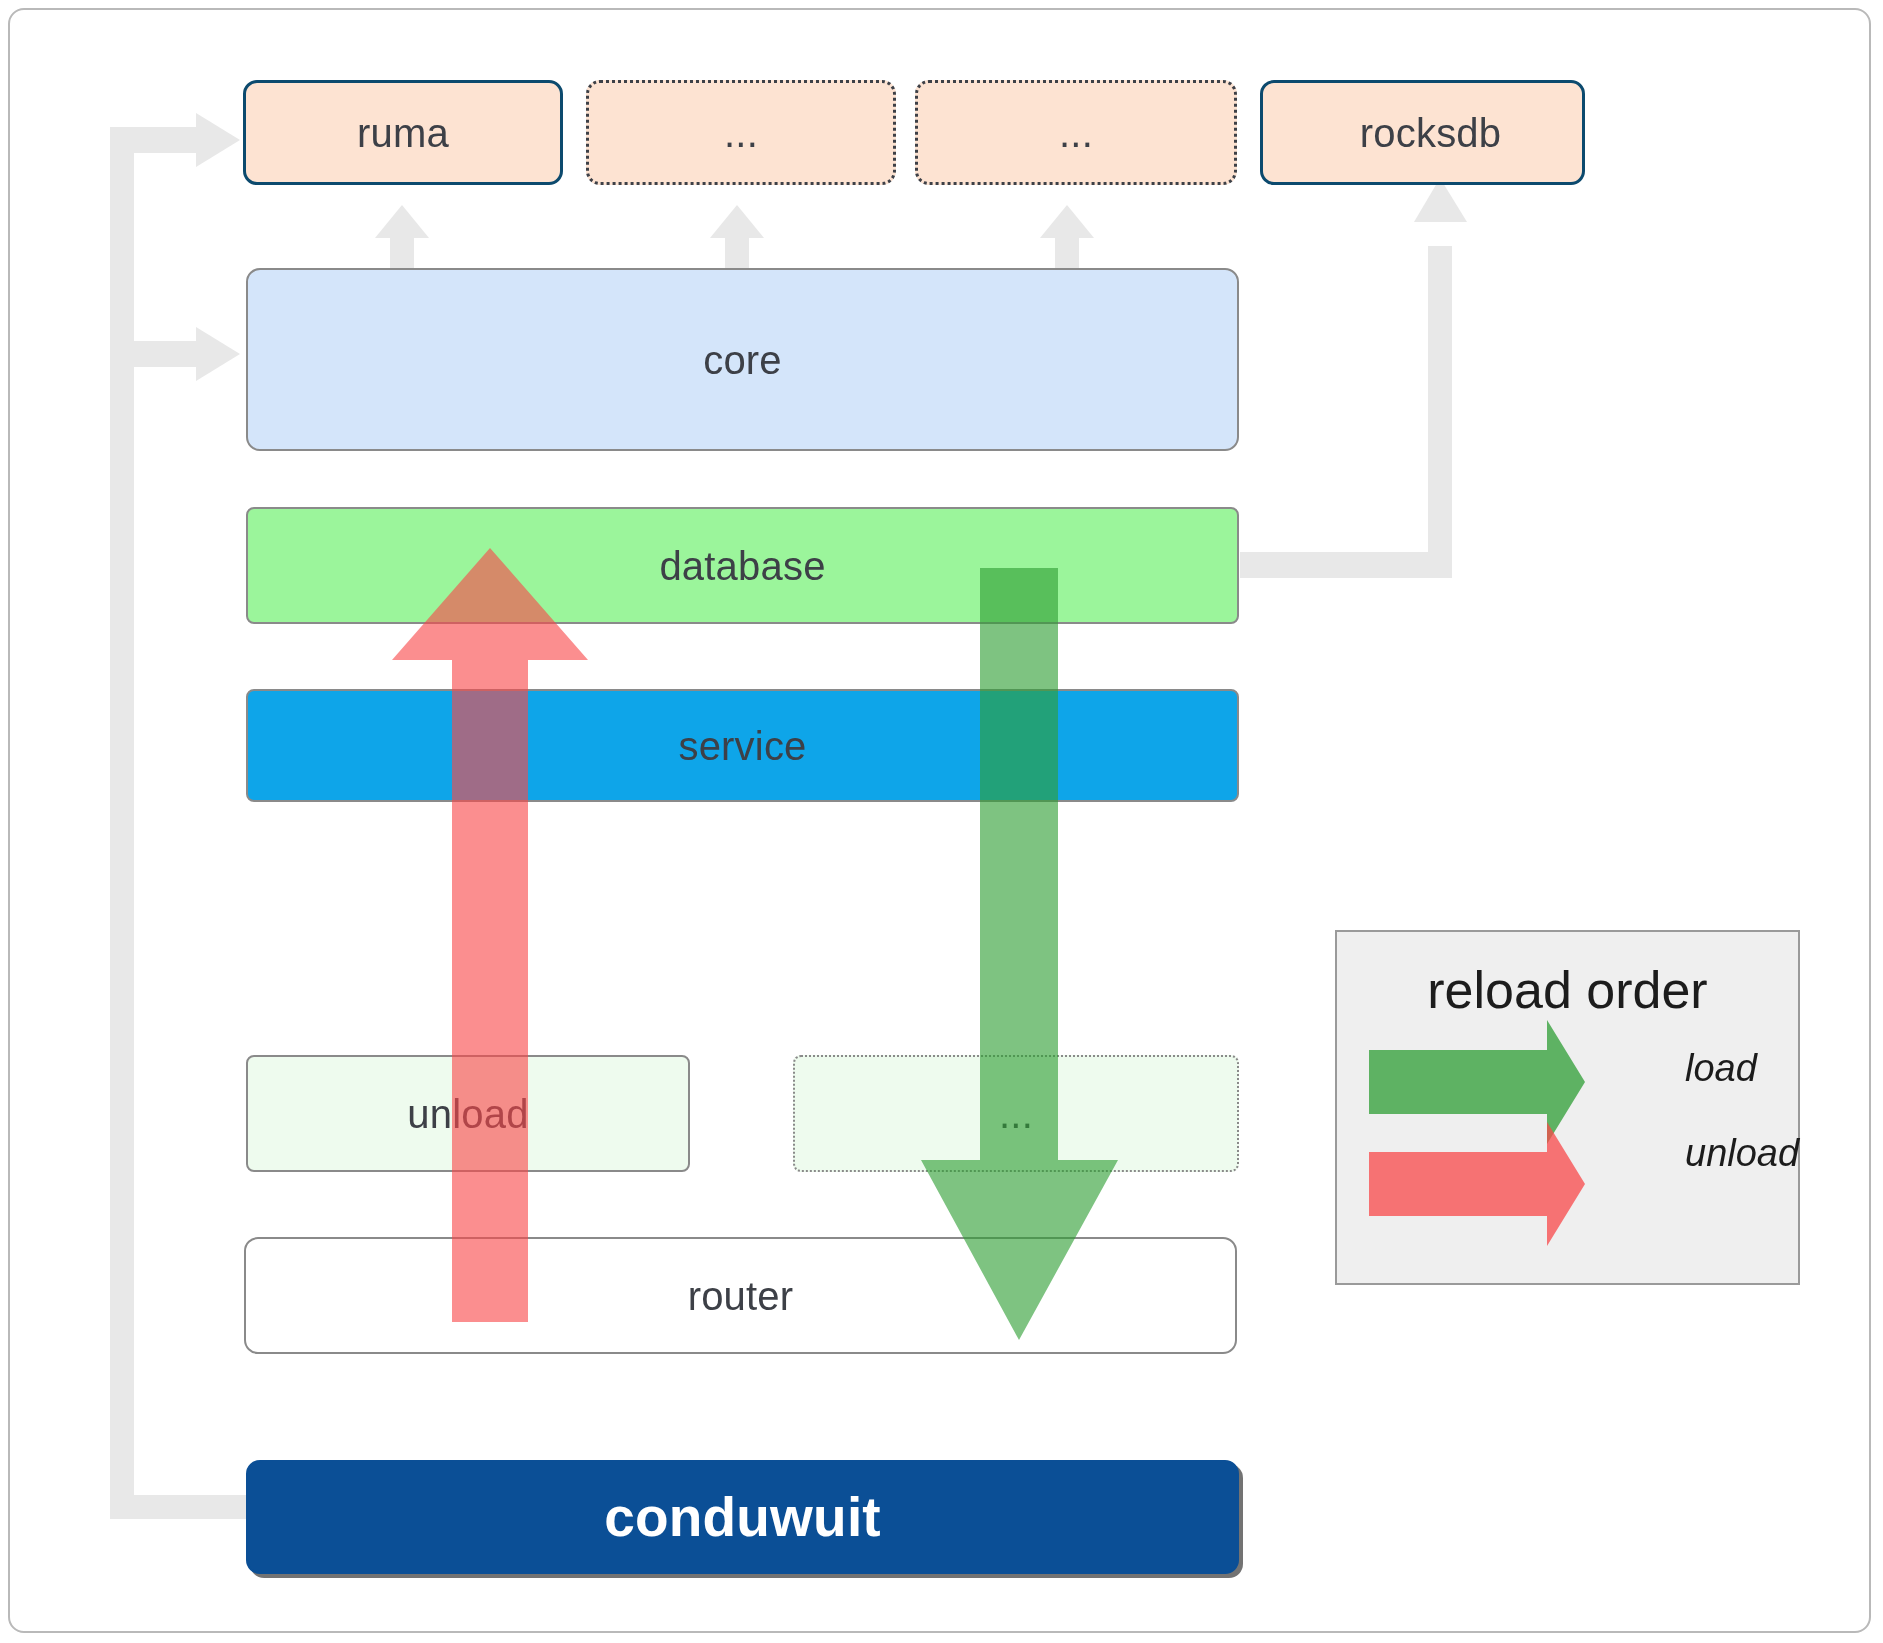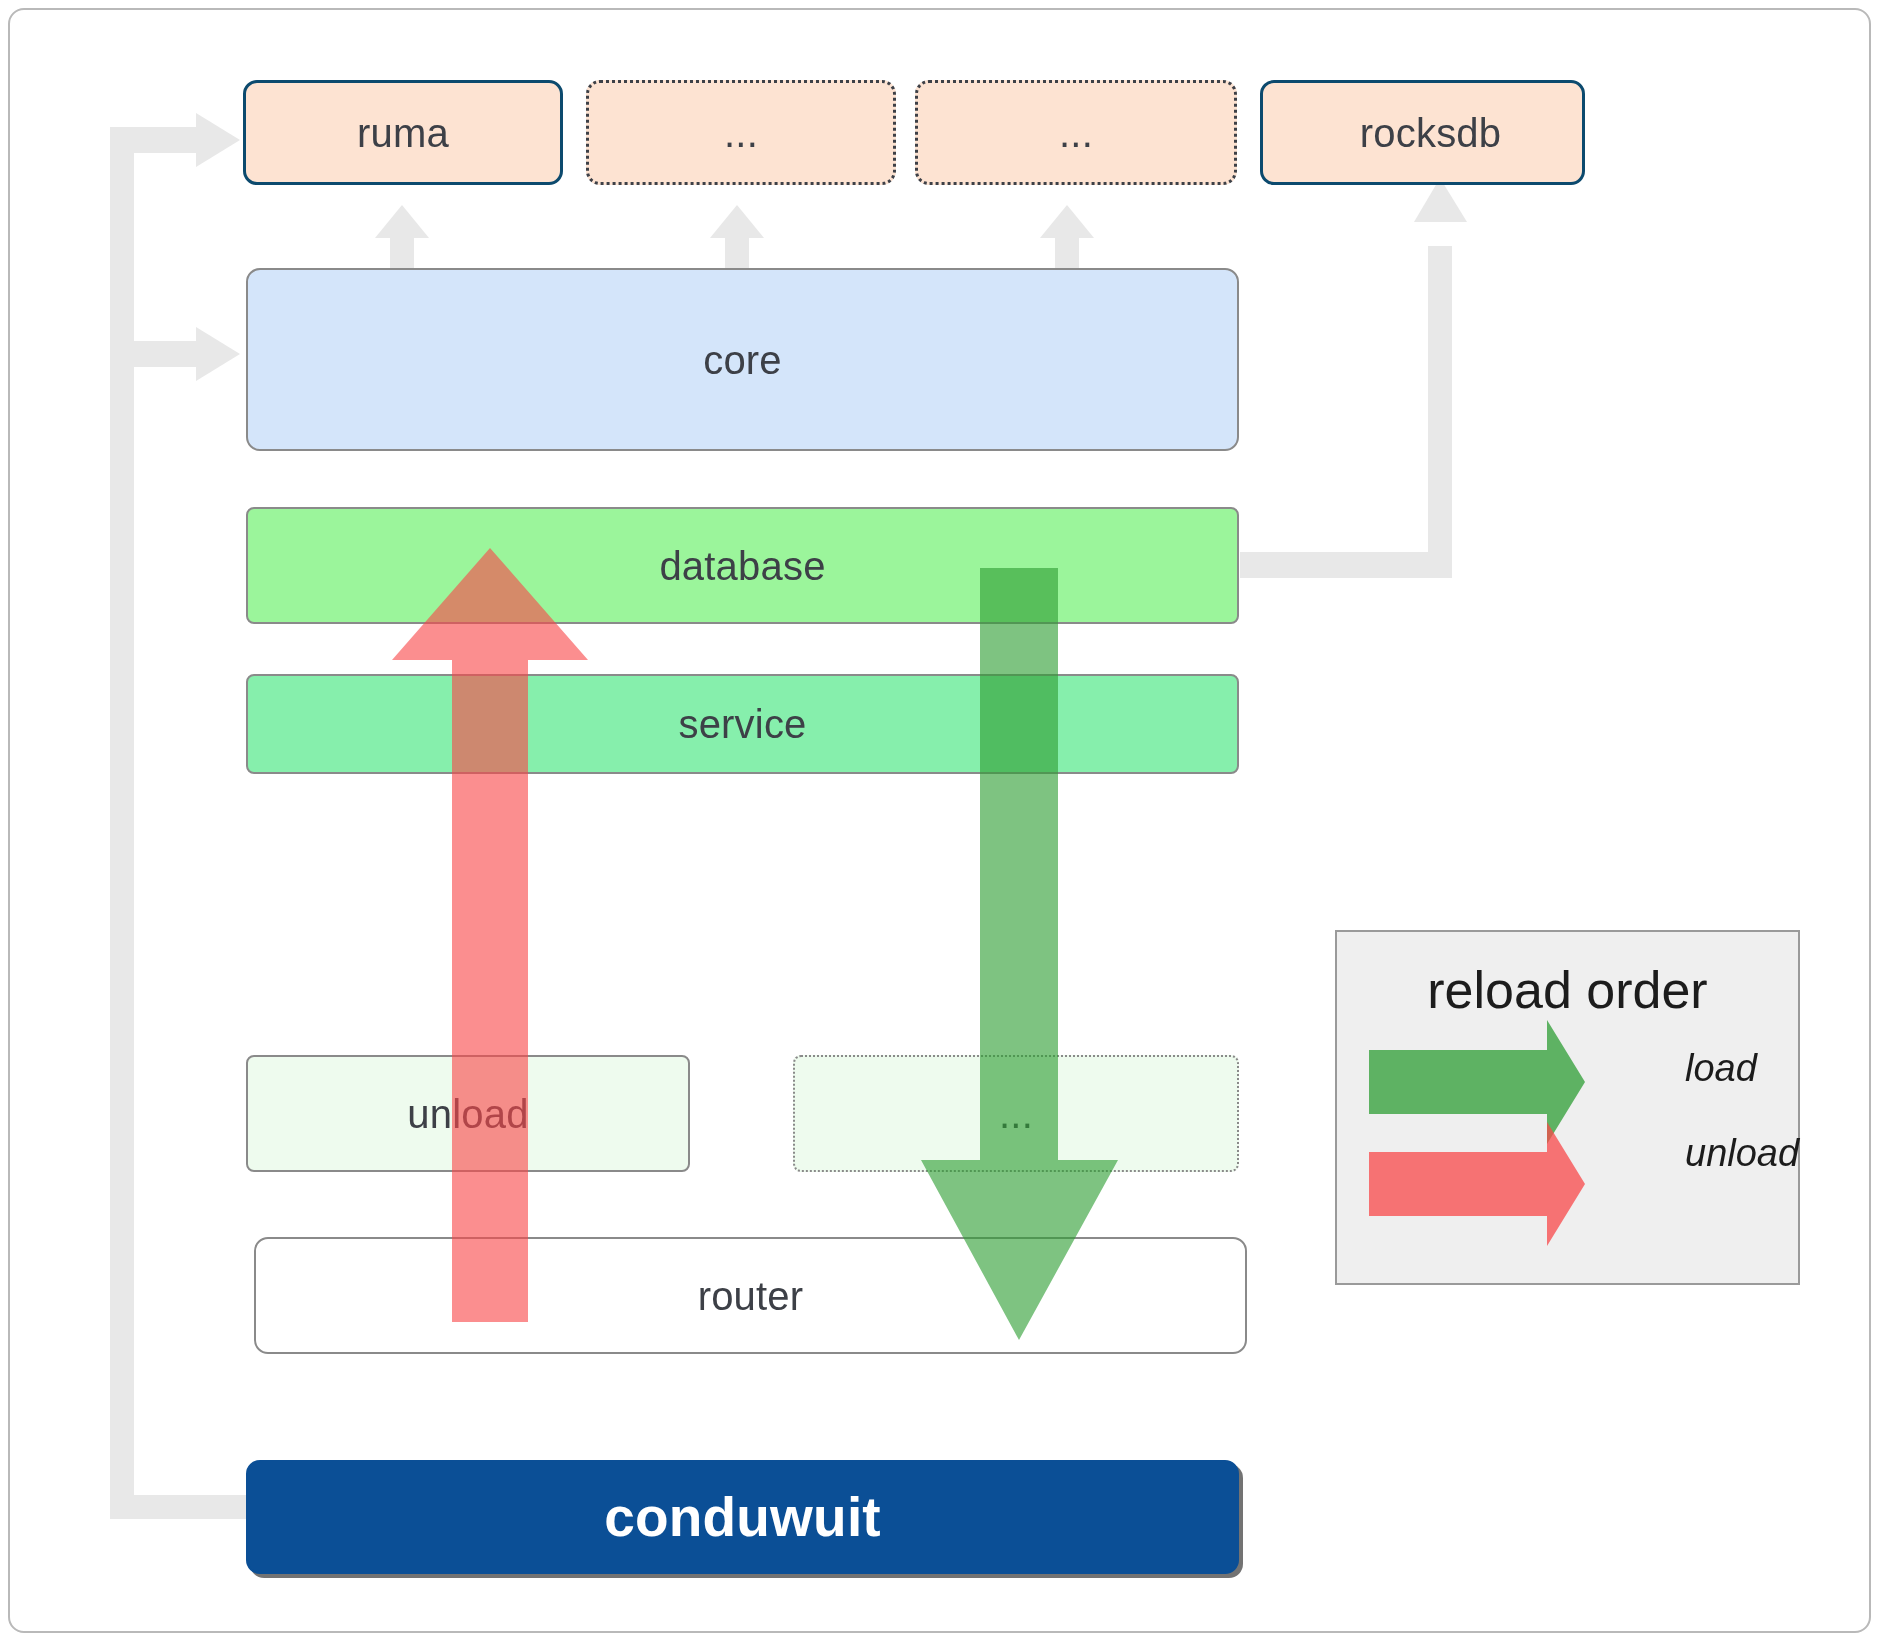--- a/index.html
+++ b/index.html
@@ -148,34 +148,34 @@
   </div>
 
   <div class="node core-box" style="left:246px;top:268px;width:993px;height:183px;">
     <span class="lbl">core</span>
   </div>
 
   <div class="node layer" style="left:246px;top:507px;width:993px;height:117px;background:#9bf59b;">
     <span class="lbl">database</span>
   </div>
 
-  <div class="node layer" style="left:246px;top:674px;width:993px;height:100px;background:#86efac;">
+  <div class="node layer" style="left:246px;top:689px;width:993px;height:113px;background:#0ea5e9;">
     <span class="lbl">service</span>
   </div>
 
 
   <div class="node layer" style="left:246px;top:1055px;width:444px;height:117px;background:#eefbee;">
     <span class="lbl">unload</span>
   </div>
 
   <div class="node layer dashed" style="left:793px;top:1055px;width:446px;height:117px;background:#eefbee;">
     <span class="lbl dots">...</span>
   </div>
 
-  <div class="node bottom-box" style="left:254px;top:1237px;width:993px;height:117px;align-items:center;">
+  <div class="node bottom-box" style="left:244px;top:1237px;width:993px;height:117px;align-items:center;">
     <span class="lbl">router</span>
   </div>
 
   <div class="node root-box" style="left:246px;top:1460px;width:993px;height:114px;">
     <span class="lbl">conduwuit</span>
   </div>
 
   <svg class="svg-layer" viewBox="0 0 1883 1643">
 
     <g opacity="0.62">

